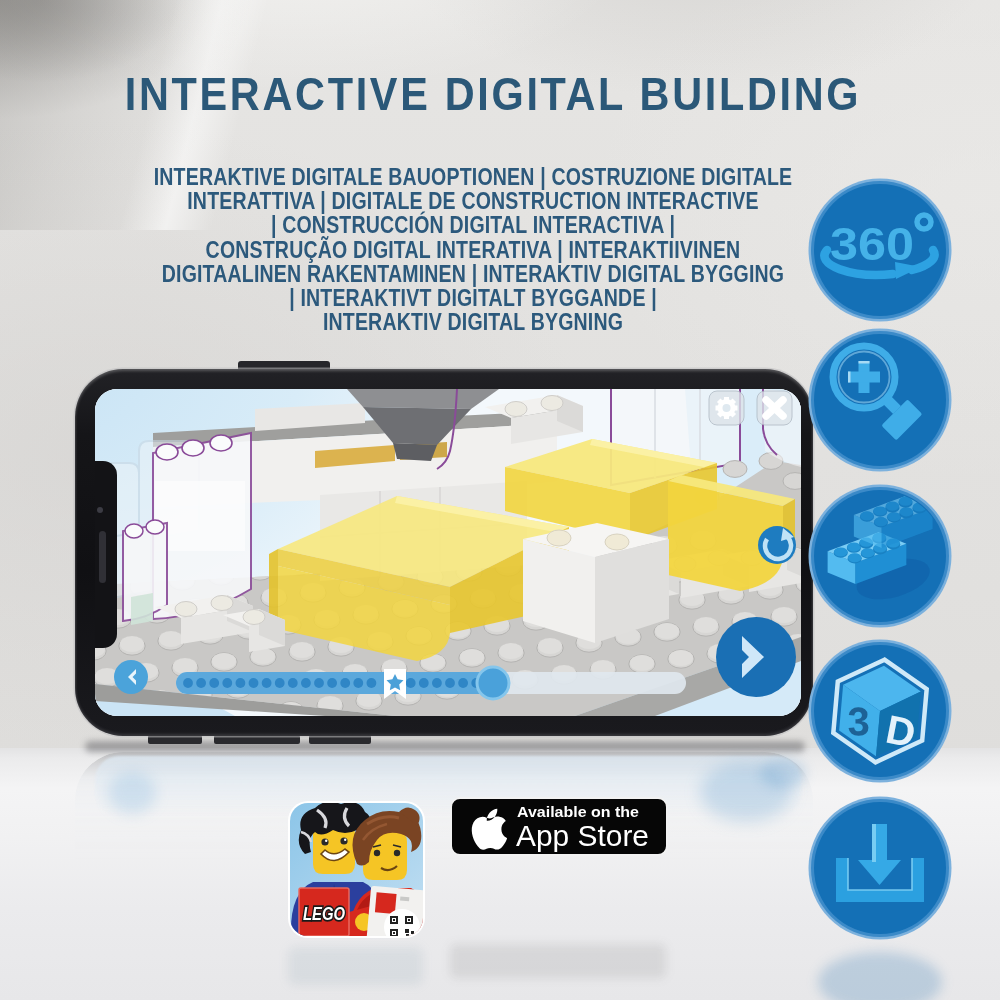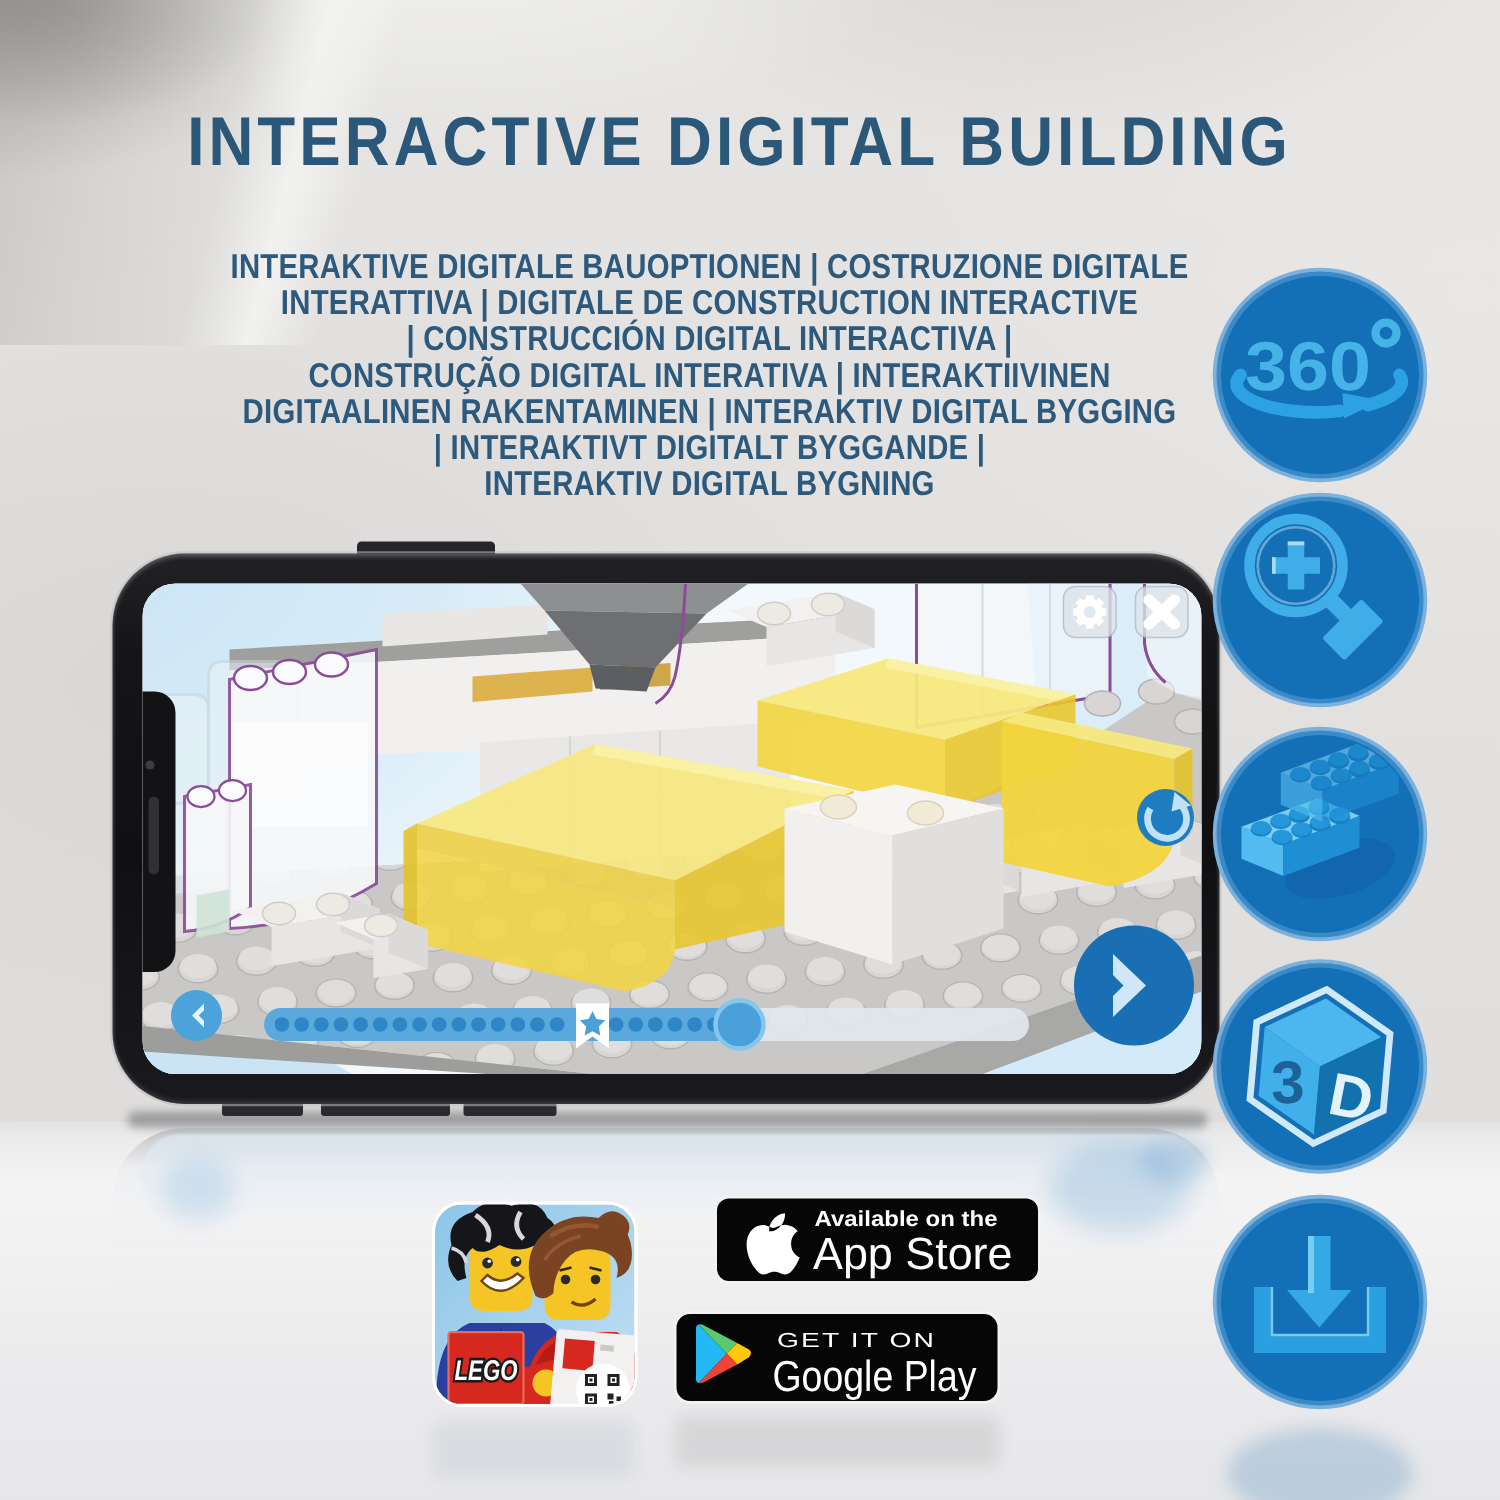--- a/index.html
+++ b/index.html
@@ -710,44 +710,31 @@
             <rect x="119" y="134" width="3" height="3"></rect>
         </g>
 
         <rect x="12" y="88" width="50" height="48" rx="2" fill="#d6281e"></rect>
         <rect x="12" y="88" width="50" height="48" rx="2" fill="none" stroke="#e8695f" stroke-width="1.5"></rect>
         <text x="37" y="120" font-family="Liberation Sans,sans-serif" font-size="19" font-weight="bold" font-style="italic" fill="#ffffff" text-anchor="middle" stroke="#1a1a1a" stroke-width="3.4" paint-order="stroke" letter-spacing="0" textLength="42" lengthAdjust="spacingAndGlyphs">LEGO</text>
       </g>
     </svg>
   </div>
 
-  <div class="abs" style="left:476px;top:797px;width:218px;height:59px;">
+  <div class="abs" style="left:450px;top:797px;width:218px;height:59px;">
     <svg width="218" height="59" viewBox="0 0 218 59">
       <rect x="1" y="1" width="216" height="57" rx="9" fill="#060606" stroke="#f2f2f2" stroke-width="2"></rect>
       <g transform="translate(13,5)">
           <path d="M 31.6,15.1 c 1.8,-2.2 3.0,-5.2 2.7,-8.3 c -2.6,0.1 -5.8,1.8 -7.7,4.0 c -1.7,1.9 -3.2,5.1 -2.8,8.0 c 3.0,0.3 5.9,-1.5 7.8,-3.7 z M 38.4,27.6 c 0.1,6.4 5.6,8.5 5.7,8.6 c 0,0.2 -0.9,3.1 -3.0,6.1 c -1.8,2.6 -3.7,5.3 -6.7,5.3 c -2.9,0.1 -3.8,-1.7 -7.1,-1.7 c -3.3,0 -4.4,1.6 -7.1,1.8 c -2.9,0.1 -5.0,-2.9 -6.9,-5.5 c -3.7,-5.4 -6.6,-15.3 -2.7,-22.0 c 1.9,-3.3 5.3,-5.4 9.0,-5.5 c 2.8,0 5.4,1.9 7.1,1.9 c 1.7,0 4.9,-2.3 8.3,-2.0 c 1.4,0.1 5.3,0.6 7.8,4.3 c -0.2,0.1 -4.6,2.7 -4.4,8.7 z" fill="#ffffff"></path>
         </g>
       <text x="67" y="20" font-family="Liberation Sans,sans-serif" font-size="14.5" font-weight="bold" fill="#ffffff" textLength="122" lengthAdjust="spacingAndGlyphs">Available on the</text>
       <text x="66" y="49" font-family="Liberation Sans,sans-serif" font-size="30" fill="#ffffff" textLength="133" lengthAdjust="spacingAndGlyphs">App Store</text>
     </svg>
   </div>
 
-  <div class="abs" style="left:449px;top:874px;width:218px;height:62px;">
-    <svg width="218" height="62" viewBox="0 0 218 62">
-      <rect x="1" y="1" width="216" height="60" rx="10" fill="#060606" stroke="#f2f2f2" stroke-width="2"></rect>
-      <g transform="translate(15,9)">
-      <path d="M 0,2.5 Q 0,0.5 1.8,0 L 20.5,19.5 L 1.8,39 Q 0,38.5 0,36.5 Z" fill="#22b8f3"></path>
-      <path d="M 1.8,0 Q 3.2,-0.6 4.8,0.3 L 27.5,12.4 L 20.5,19.5 Z" fill="#5bc86d"></path>
-      <path d="M 27.5,12.4 L 35.3,16.6 Q 38,18.2 35.3,21.9 L 27.5,26.6 L 20.5,19.5 Z" fill="#fdc909"></path>
-      <path d="M 20.5,19.5 L 27.5,26.6 L 4.8,38.7 Q 3.2,39.6 1.8,39 Z" fill="#ee4336"></path>
-    </g>
-      <text x="69" y="24" font-family="Liberation Sans,sans-serif" font-size="13.5" fill="#ffffff" letter-spacing="1" textLength="106" lengthAdjust="spacingAndGlyphs">GET IT ON</text>
-      <text x="66" y="53" font-family="Liberation Sans,sans-serif" font-size="29" fill="#ffffff" textLength="136" lengthAdjust="spacingAndGlyphs">Google Play</text>
-    </svg>
-  </div>
 
   <div class="abs" style="left:818px;top:952px;width:124px;height:60px;border-radius:50%;background:rgba(30,110,175,0.22);filter:blur(6px);"></div>
 
   <div class="abs" style="left:450px;top:944px;width:216px;height:34px;border-radius:6px;background:rgba(60,60,62,0.10);filter:blur(5px);"></div>
 
   <div class="abs" style="left:288px;top:947px;width:135px;height:38px;border-radius:8px;background:rgba(110,140,160,0.12);filter:blur(5px);"></div>
 
 </div>
 
 </body></html>

